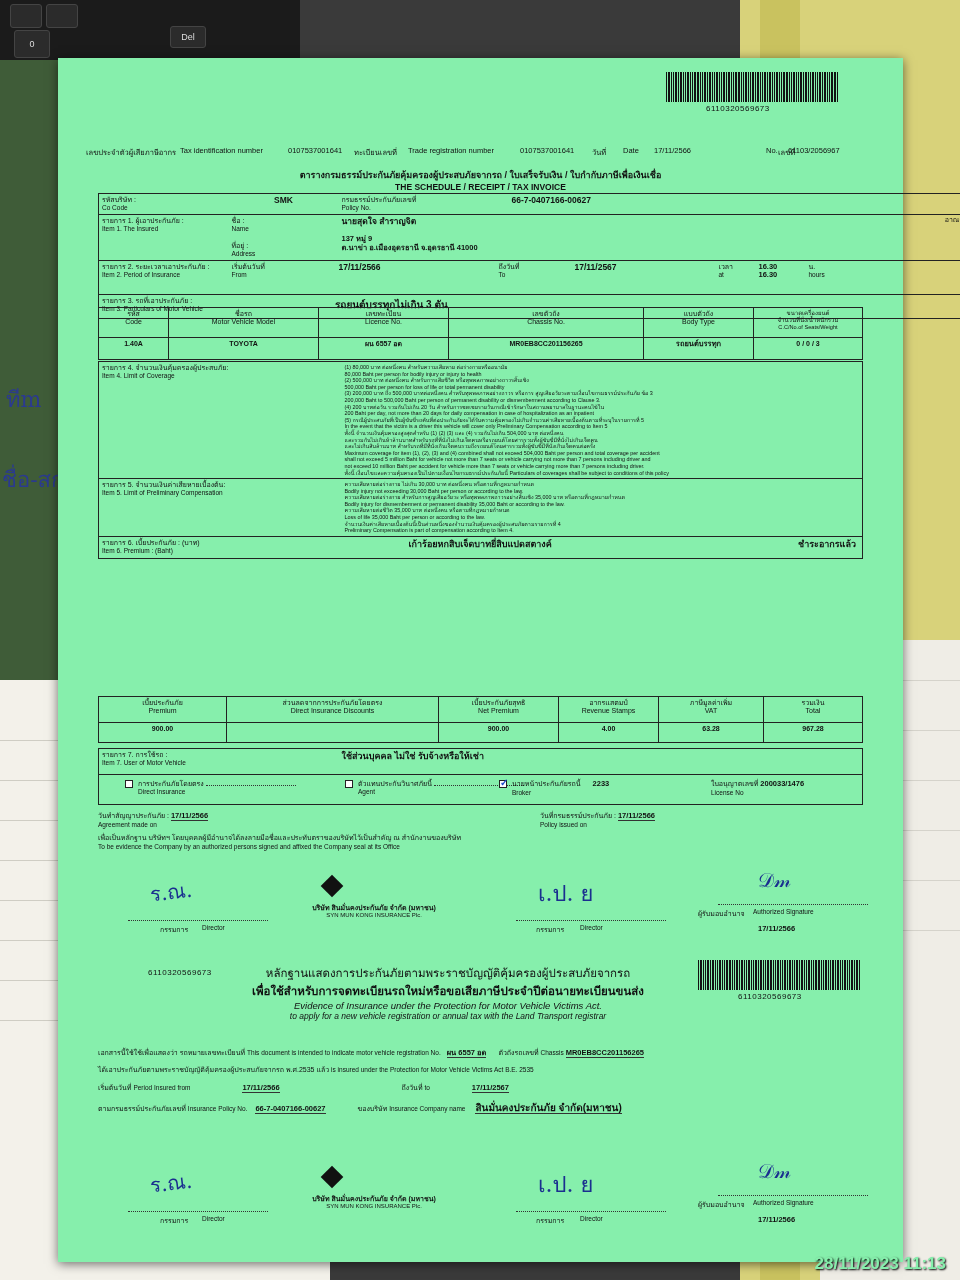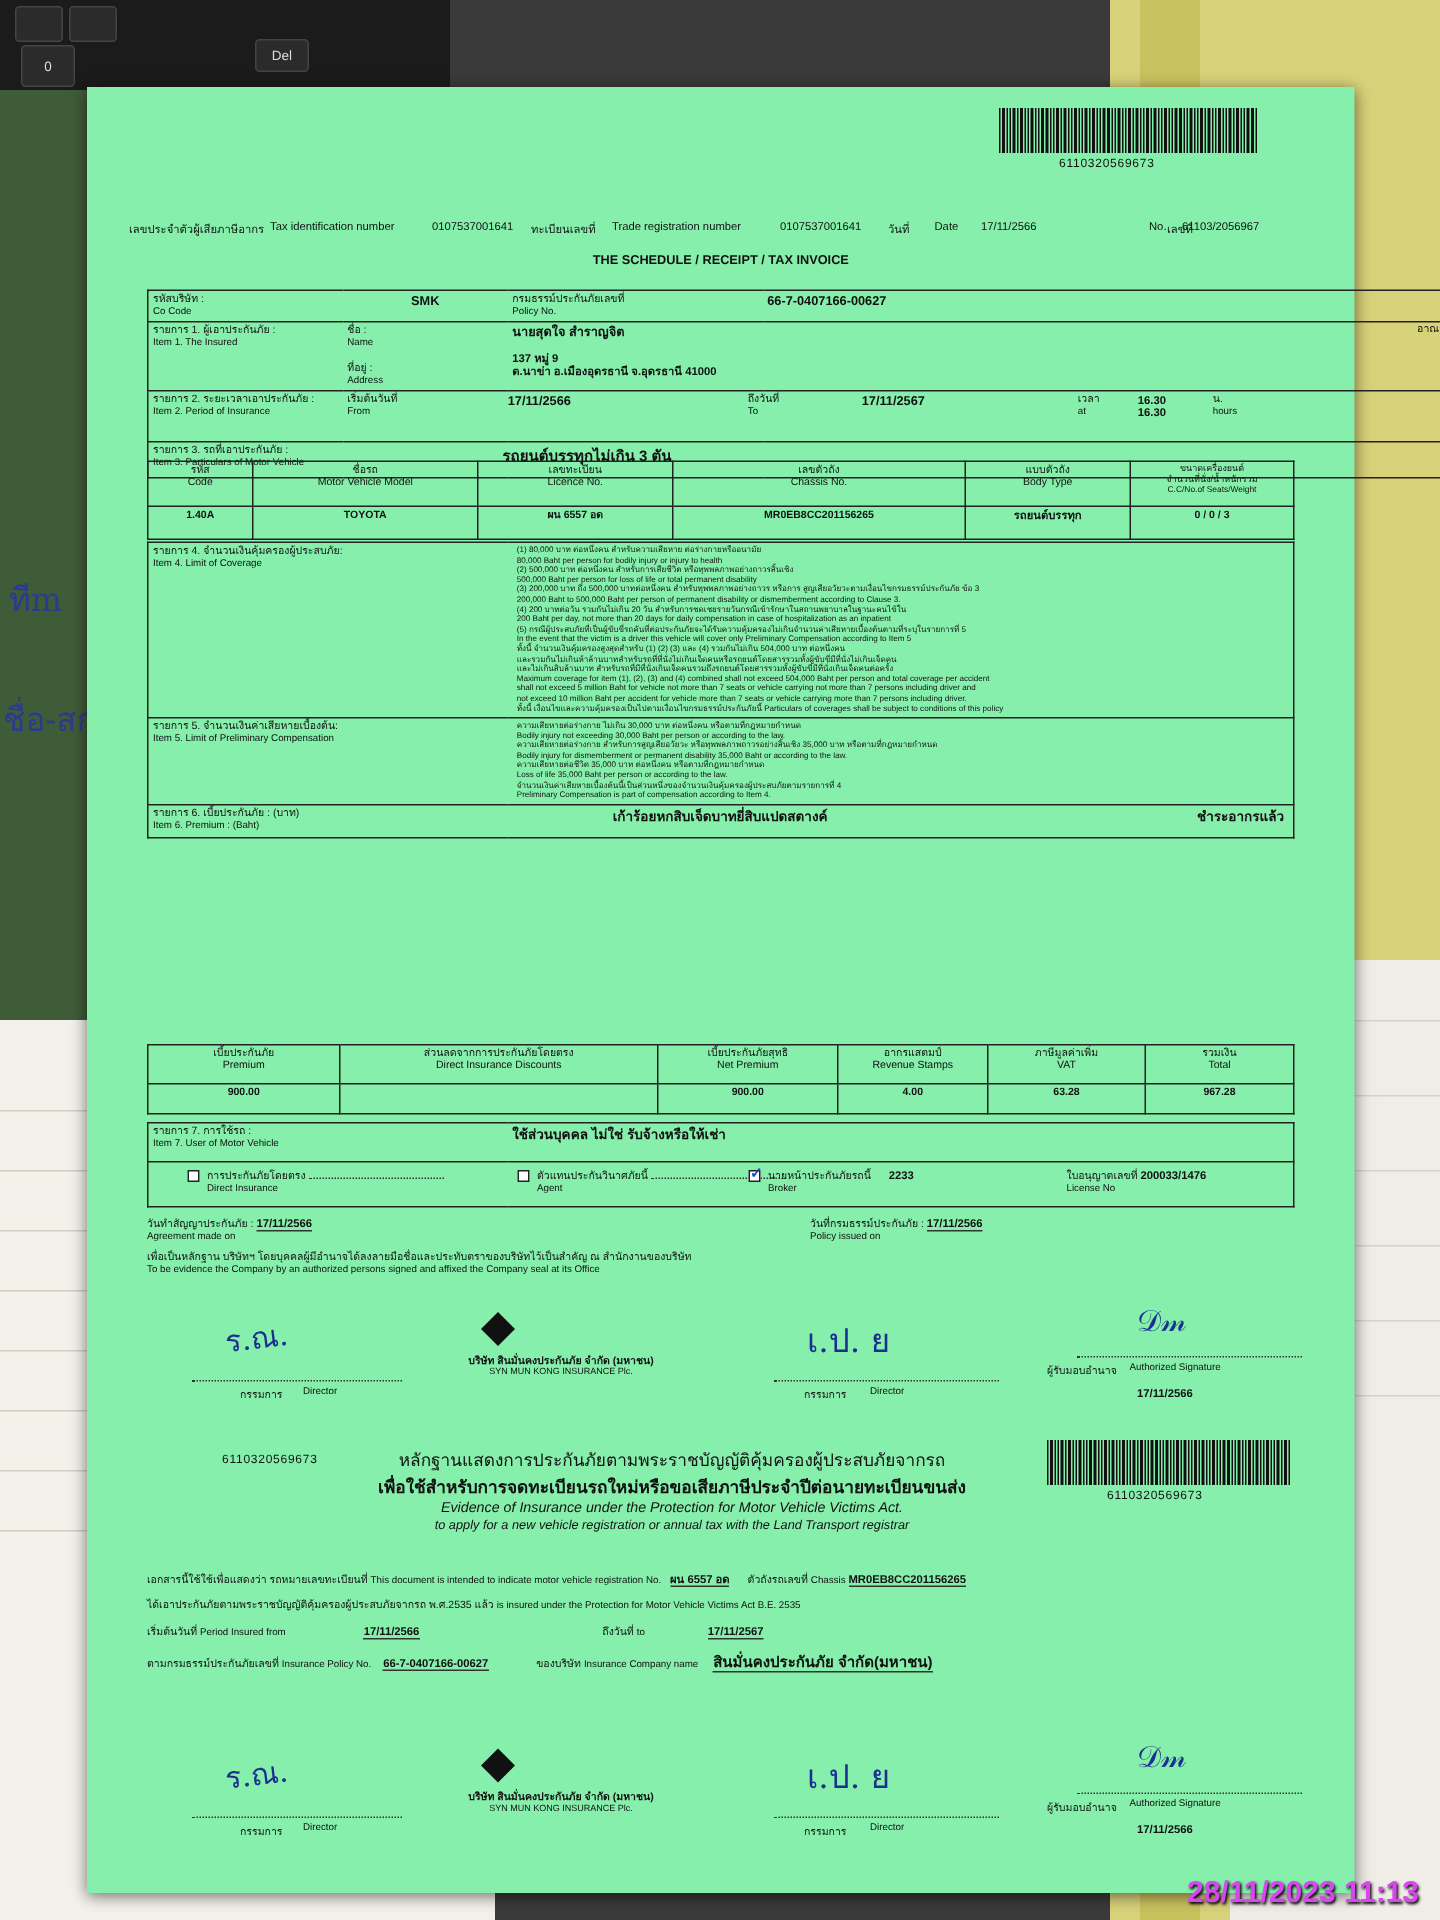--- a/index.html
+++ b/index.html
@@ -55,21 +55,21 @@
   .chk{display:inline-block;width:8px;height:8px;border:1px solid #222;vertical-align:middle;position:relative;background:#fff;}
   .chk.on:after{content:"✓";position:absolute;left:0px;top:-4px;font-size:10px;color:#1a49c9;font-weight:bold;}
 
   .sig{font-family:"DejaVu Serif", serif;color:#1a2f8f;font-size:20px;transform:rotate(-7deg);}
   .sig2{font-family:"DejaVu Serif", serif;color:#1a2f8f;font-size:18px;}
   .ulined{border-bottom:1px solid #333;}
 
   .logo-d{width:16px;height:16px;background:#111;transform:rotate(45deg);display:inline-block;}
   .company{text-align:center;font-size:7px;line-height:1.2;}
 
-  .ts{position:absolute;right:14px;bottom:6px;color:#d946ef;font-size:20px;font-weight:bold;text-shadow:1px 1px 2px #000;}
+  .ts{position:absolute;right:14px;bottom:6px;color:#86efac;font-size:17px;font-weight:bold;text-shadow:1px 1px 2px #000;}
 </style>
 </head>
 <body>
 
 <div class="bg-desk"></div>
 <div class="kbd">
   <div class="key" style="left:10px;top:4px;width:30px;height:22px;"></div>
   <div class="key" style="left:46px;top:4px;width:30px;height:22px;"></div>
   <div class="key" style="left:14px;top:30px;width:34px;height:26px;">0</div>
   <div class="key" style="left:170px;top:26px;width:34px;height:20px;">Del</div>
@@ -186,20 +186,21 @@
   <div class="hdrline" style="left:350px;top:88px;">Trade registration number</div>
   <div class="hdrline" style="left:462px;top:88px;">0107537001641</div>
   <div class="hdrline" style="left:534px;top:88px;">วันที่</div>
   <div class="hdrline" style="left:565px;top:88px;">Date</div>
   <div class="hdrline" style="left:596px;top:88px;">17/11/2566</div>
   <div class="hdrline" style="left:720px;top:88px;">เลขที่</div>
   <div class="hdrline" style="left:708px;top:88px;">No.</div>
   <div class="hdrline" style="left:730px;top:88px;">61103/2056967</div>
 
   <div class="title-block">
+    <div class="title-th">ตารางกรมธรรม์ประกันภัยคุ้มครองผู้ประสบภัยจากรถ / ใบเสร็จรับเงิน / ใบกำกับภาษีเพื่อเงินเชื่อ</div>
     <div class="title-en">THE SCHEDULE / RECEIPT / TAX INVOICE</div>
   </div>
 
   <table class="frm" style="left:40px;top:135px;width:912px;">
 
     <tbody>
         <tr>
       <td style="width:130px;border-right:none;">
         <div class="lbl-th">รหัสบริษัท :</div>
         <div class="lbl-en">Co Code</div>

